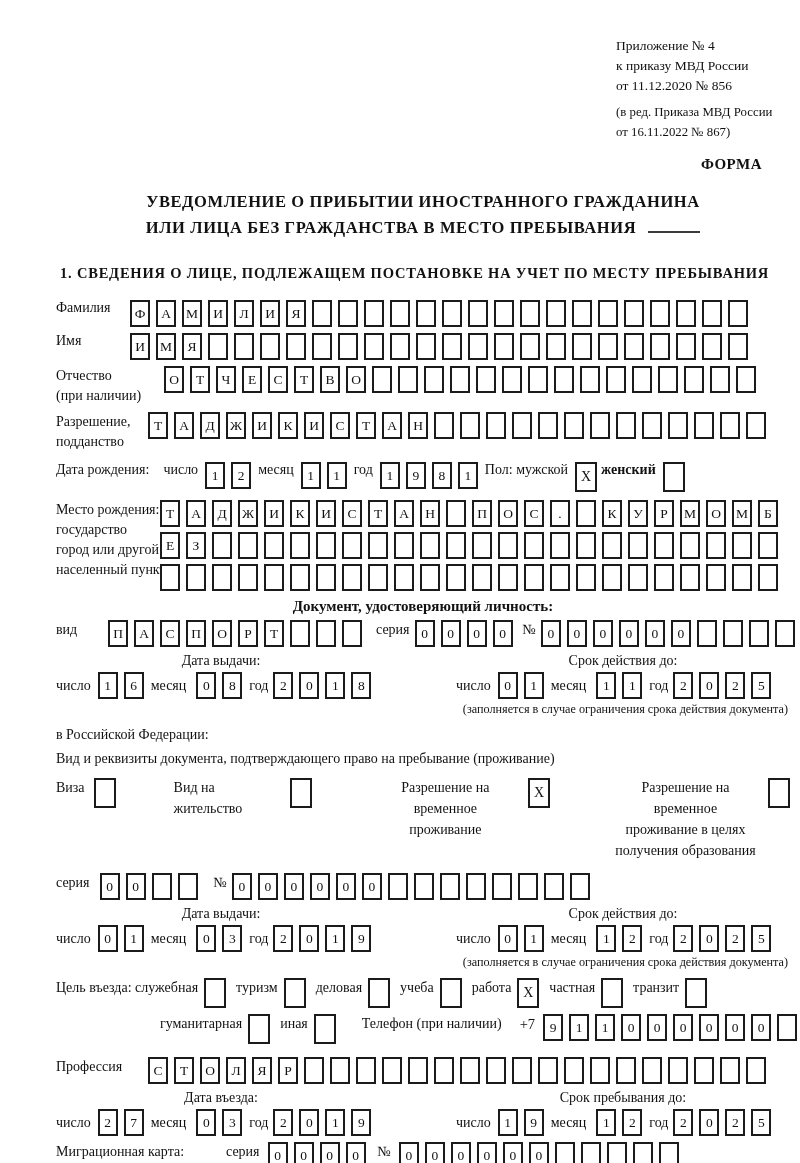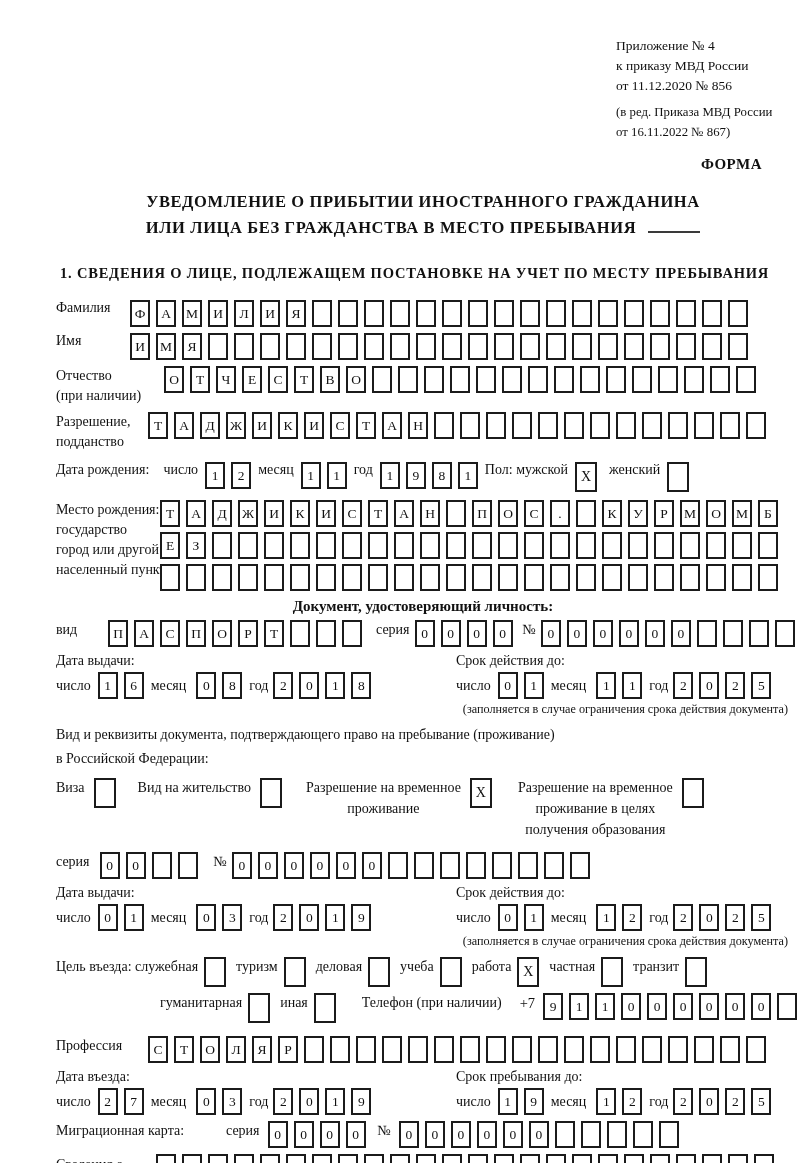--- a/index.html
+++ b/index.html
@@ -29,27 +29,27 @@
   .w70{width:74px;} .w105{width:108px;} .w92{width:92px;} .w104{width:104px;}
   .lblcol{line-height:20px;flex:none;}
   .stackrows .cells{margin-bottom:5px;display:flex;}
   .w{margin:0 7px;}
   .tight{margin:0 5px 0 10px;}
   
   .dateblock{margin:4px 0 6px;}
   .datecols{display:flex;}
   .dc-left{width:400px;flex:none;}
   .dc-right{flex:1;}
-  .dc-head{margin-bottom:3px;}
+  .dc-head{text-align:center;margin-bottom:3px;}
   .dc-left .dc-head{width:330px;}
   .date-line{display:flex;align-items:center;white-space:nowrap;}
   .block-fnote{text-align:right;font-size:12.2px;margin-top:3px;padding-right:2px;}
   
   .intro{line-height:24px;margin-top:4px;}
-  .permits{display:flex;align-items:flex-start;margin:6px 0 12px;}
+  .permits{display:flex;align-items:flex-start;margin:6px 0 12px;gap:36px;}
   .permit{display:flex;align-items:flex-start;}
   .permit-lbl{line-height:21px;}
   .permit-lbl.center{text-align:center;}
   .permit .cells{margin-left:9px;margin-top:1px;}
   
   .p-lbl{margin:2px 6px 0 10px;}
   .first-p{margin-left:0;}
   .purpose2{margin-left:104px;}
   .phone-lbl{margin:2px 10px 17px 26px;}
   .phone-prefix{margin:2px 8px 0 8px;font-size:14.5px;}
@@ -225,21 +225,21 @@
     <span class="cells">
         <span class="cell">1</span>
         <span class="cell">9</span>
         <span class="cell">8</span>
         <span class="cell">1</span>
       </span>
     <span class="w">Пол: мужской</span>
     <span class="cells">
         <span class="cell cb">X</span>
       </span>
-    <span class="w" style="margin-left:12px;">женский</span>
+    <span class="w" style="margin-left:4px;font-weight:bold;">женский</span>
     <span class="cells">
         <span class="cell cb"></span>
       </span>
   </div>
 
   <div class="row" style="margin-top:8px;margin-bottom:2px;">
     <span class="lblcol w104">
       <div>Место рождения:</div>
       <div>государство</div>
       <div>город или другой</div>
@@ -408,22 +408,22 @@
               <span class="cell">2</span>
               <span class="cell">5</span>
             </span>
         </div>
       </div>
     </div>
     <div class="block-fnote">(заполняется в случае ограничения срока действия документа)</div>
   </div>
 
   <div class="intro">
+    <div>в Российской Федерации:</div>
     <div>Вид и реквизиты документа, подтверждающего право на пребывание (проживание)</div>
-    <div>в Российской Федерации:</div>
   </div>
 
   <div class="permits">
     <div class="permit">
       <div class="permit-lbl">Виза</div>
       <span class="cells">
           <span class="cell cb"></span>
         </span>
     </div>
     <div class="permit" style="margin-left:22px;">

